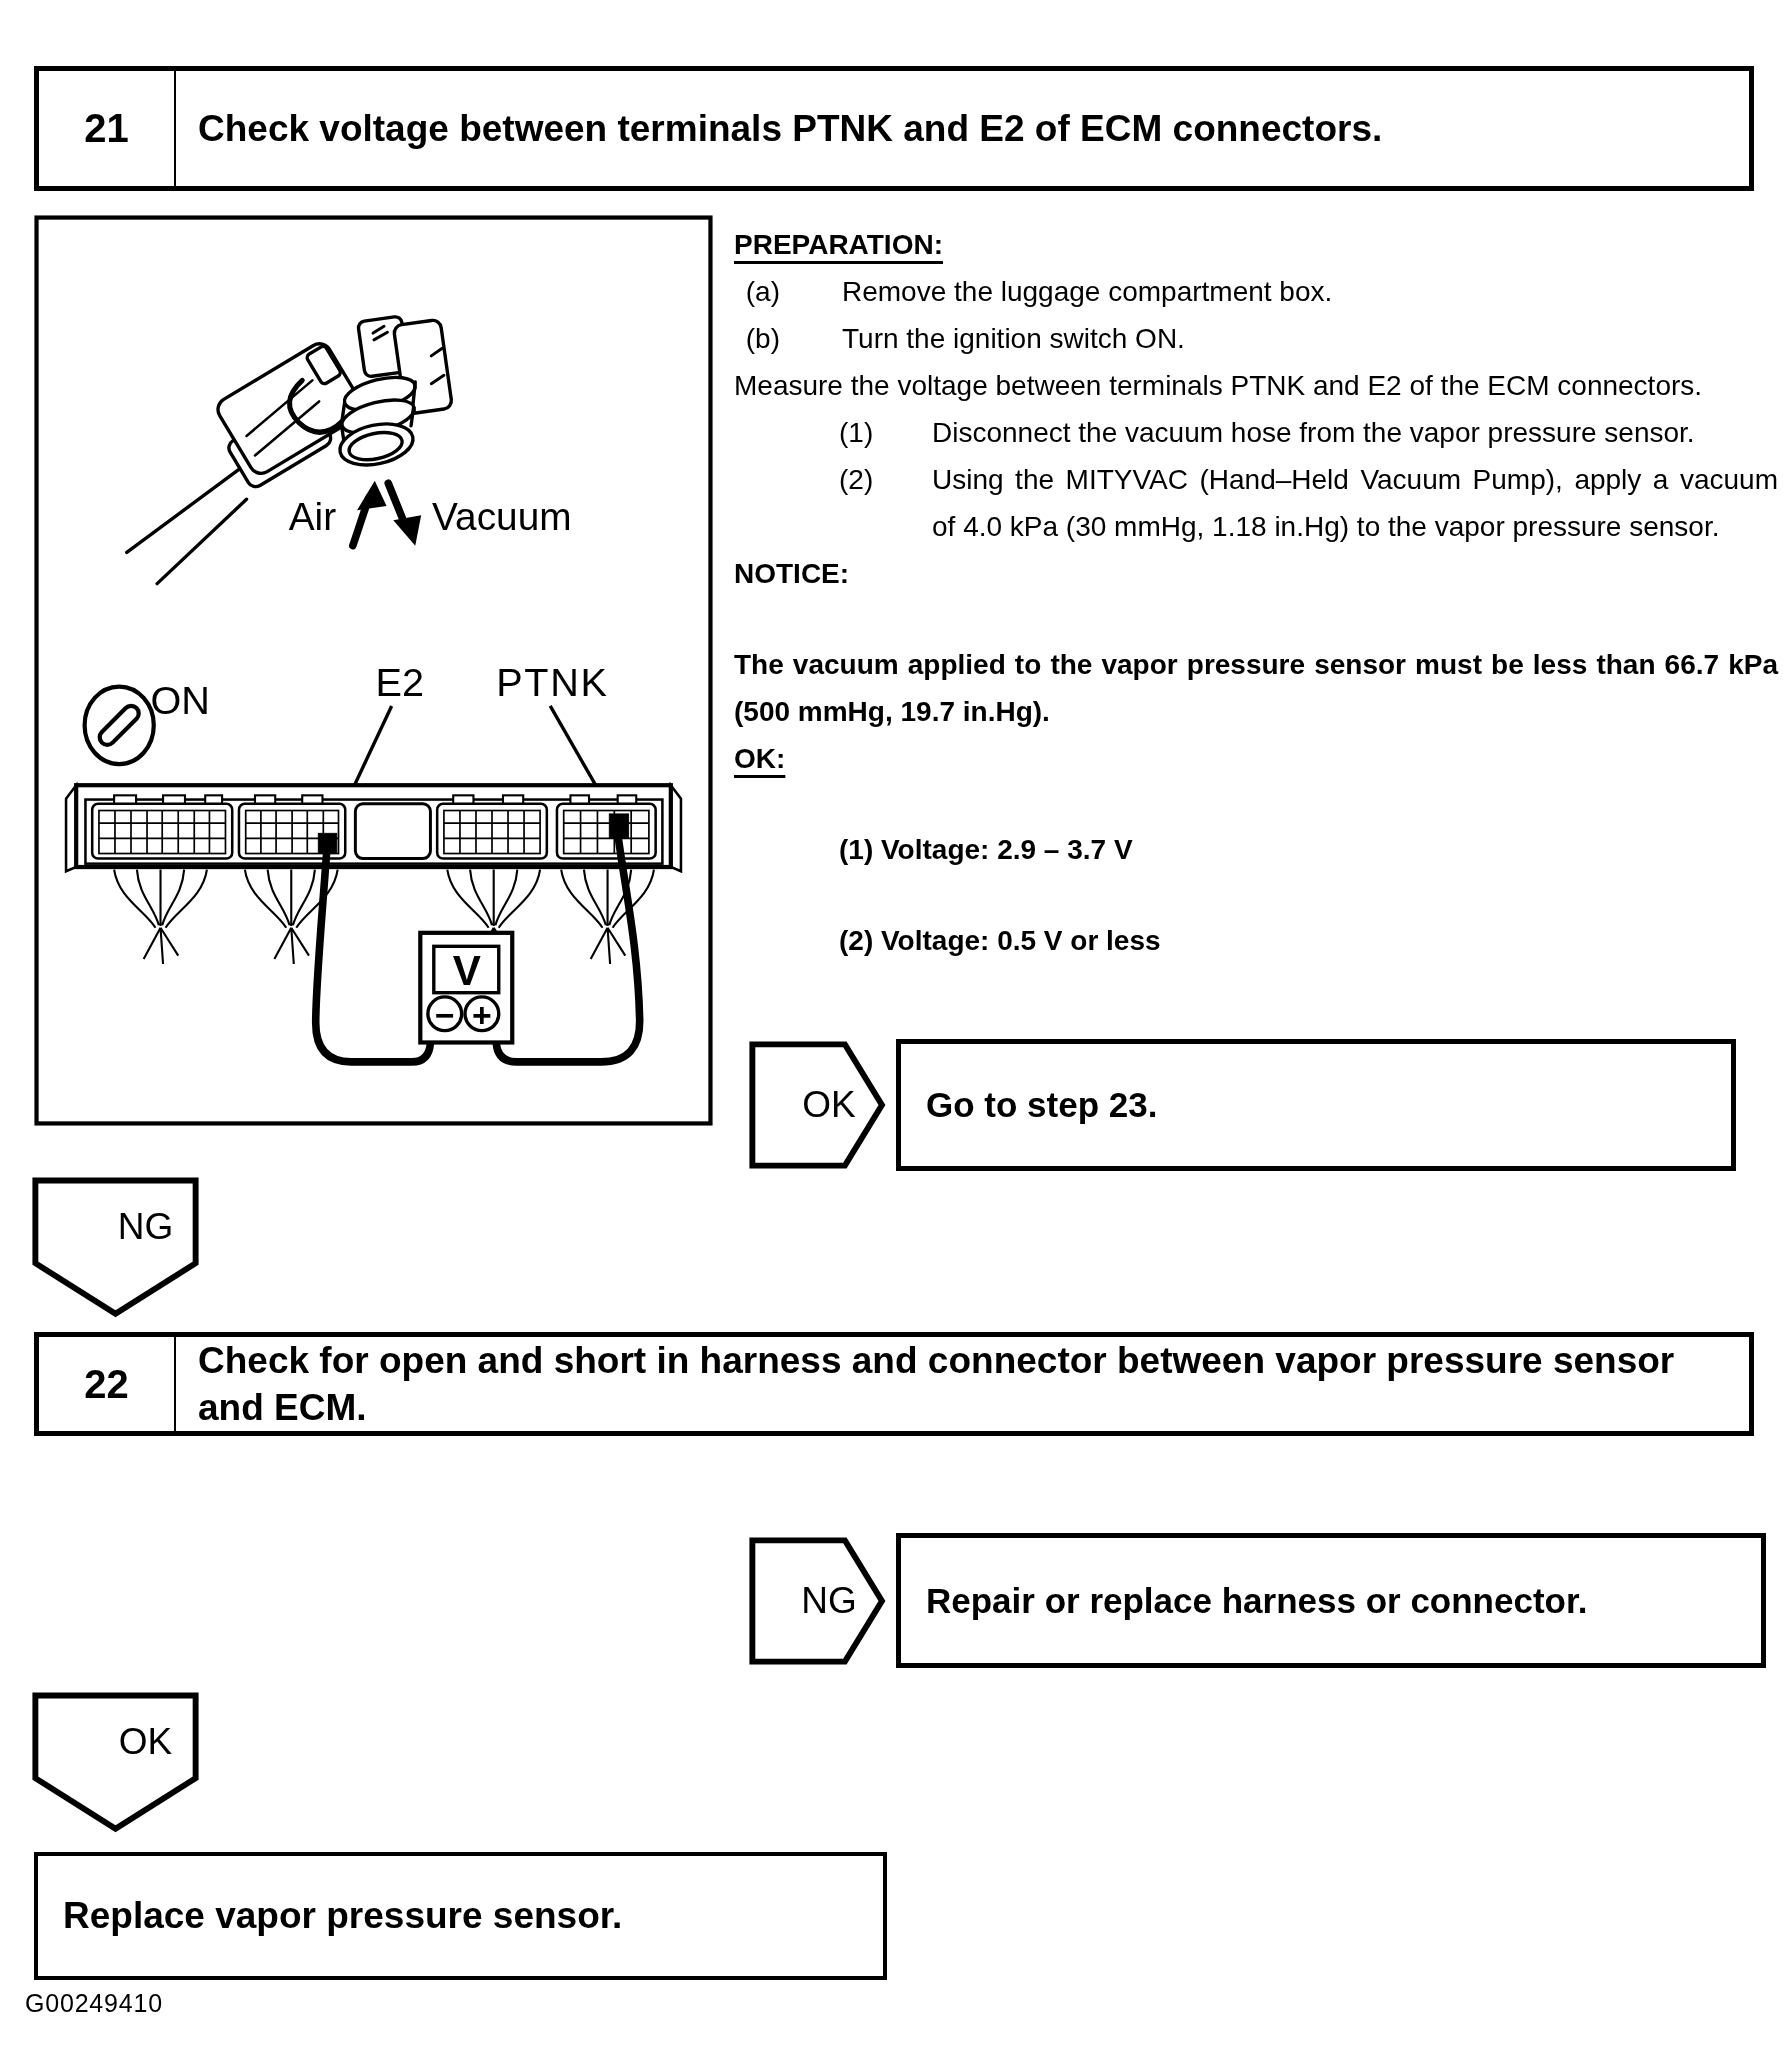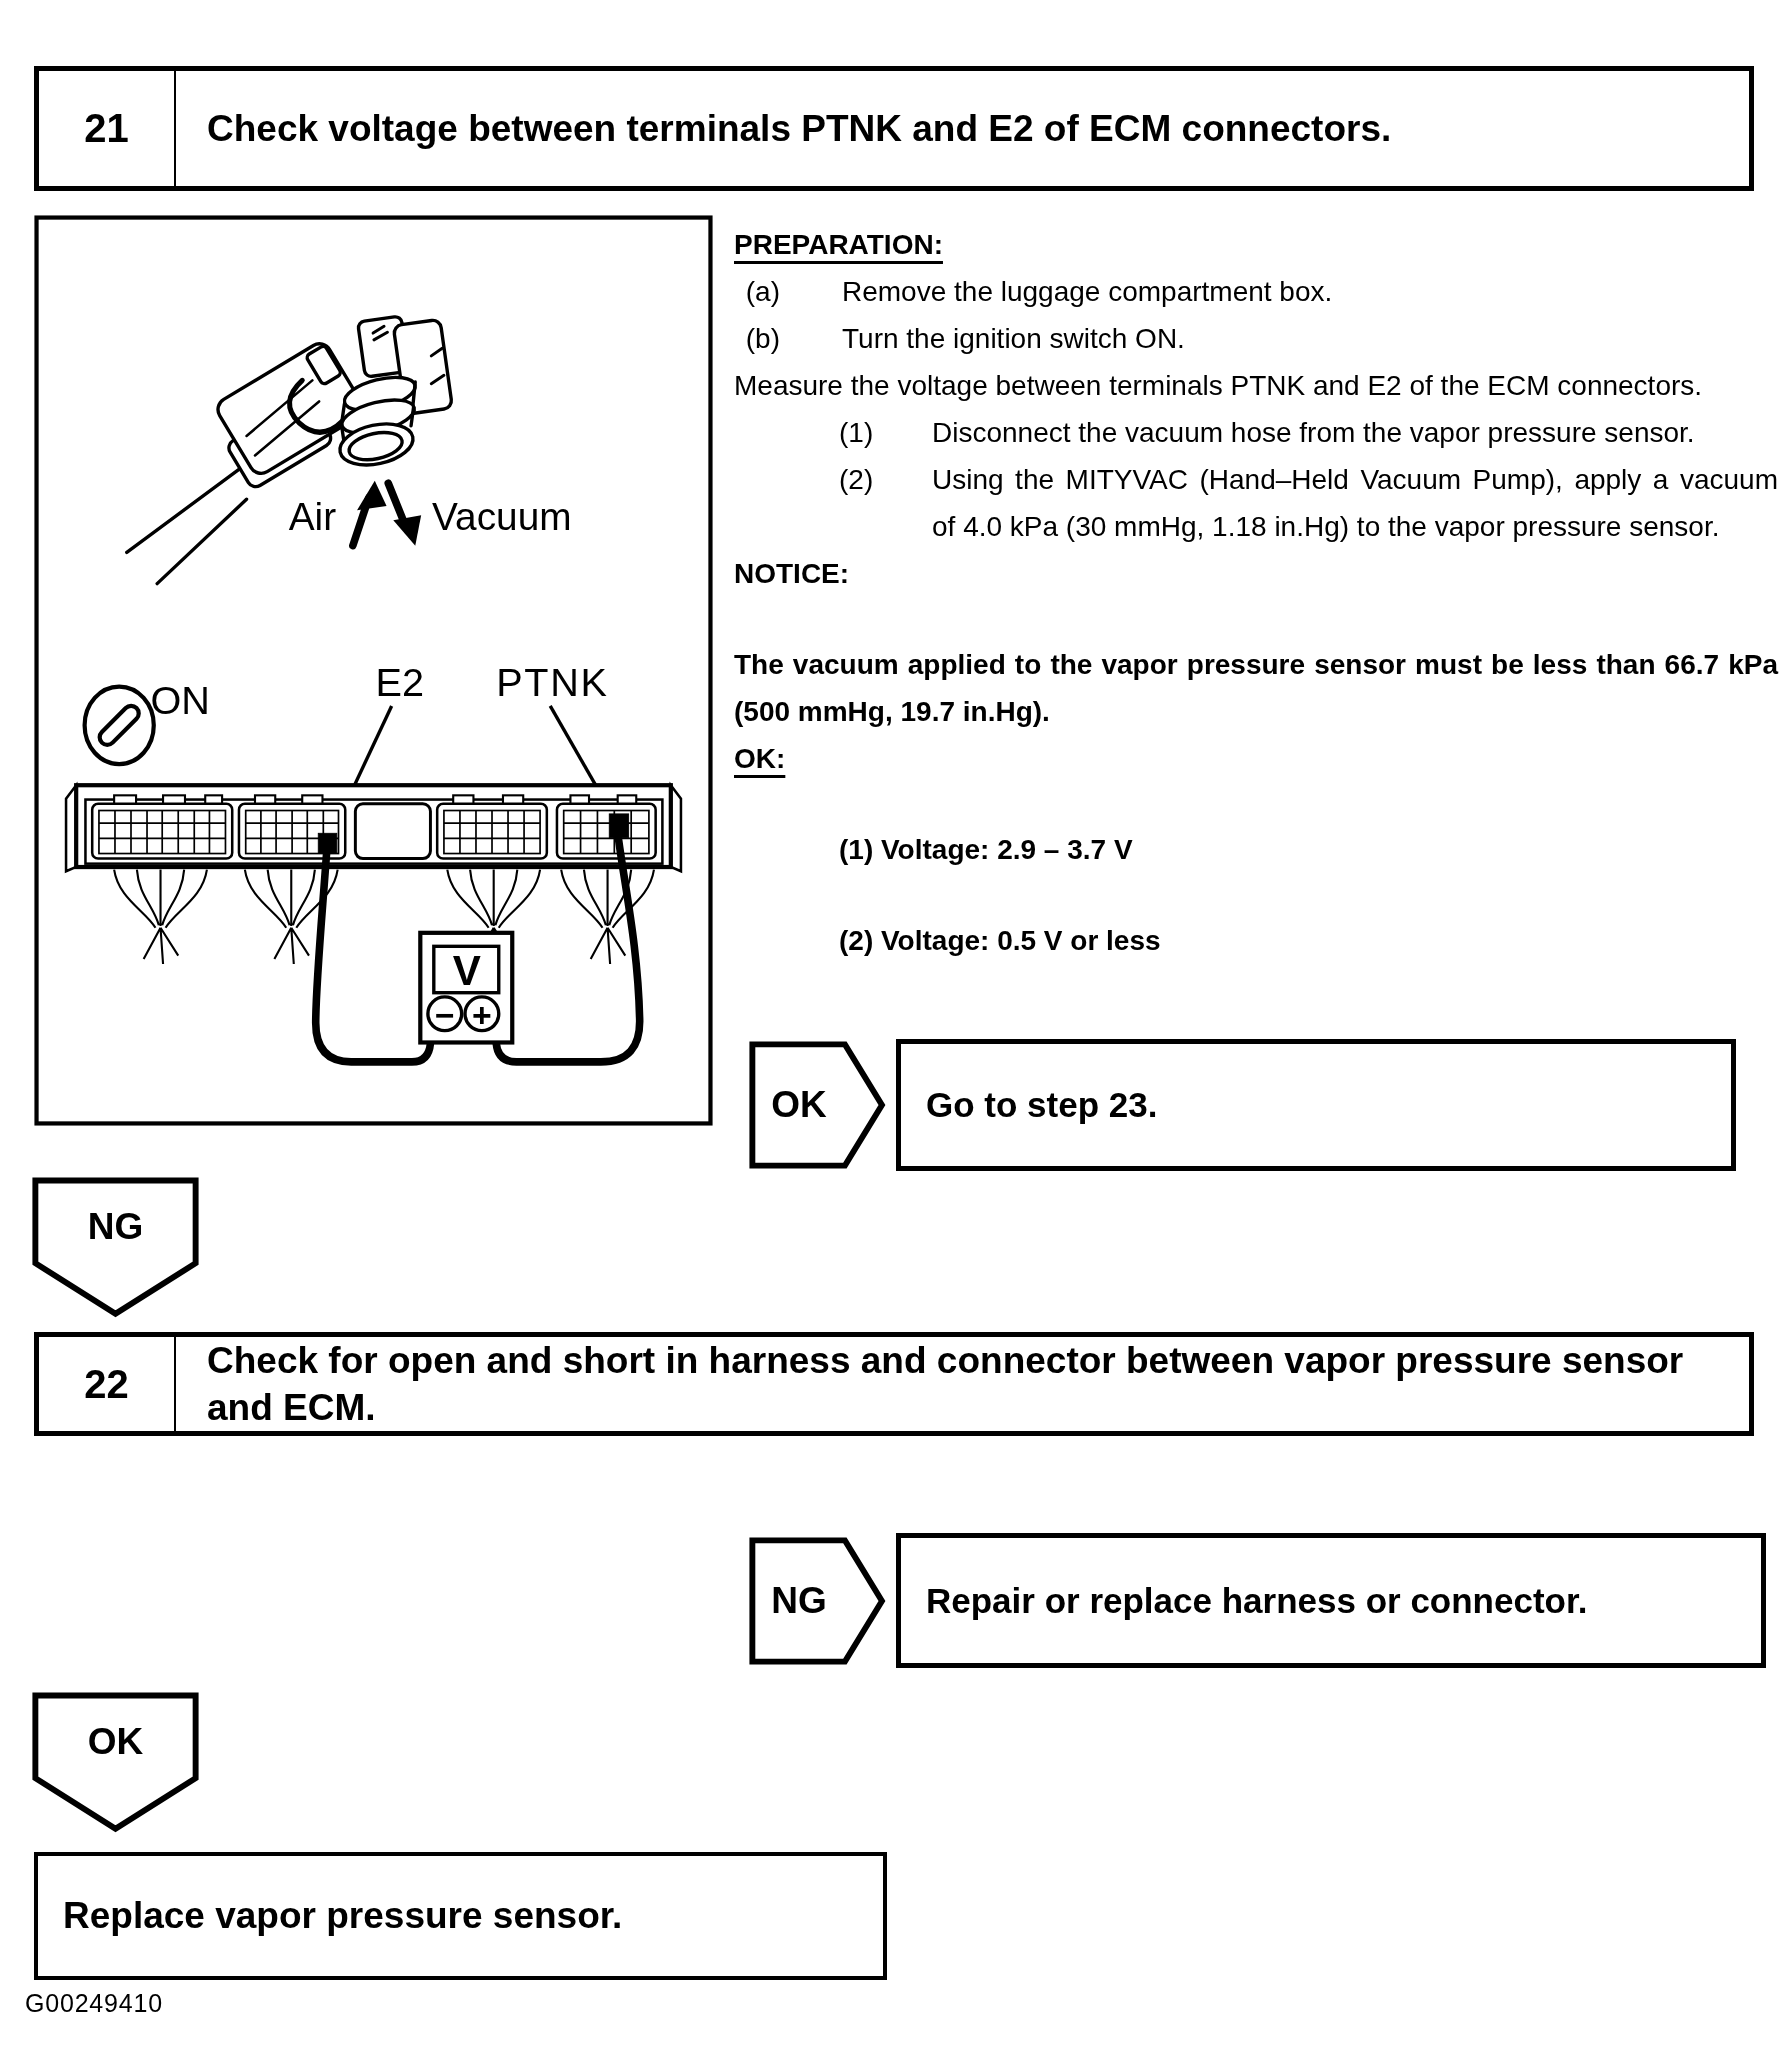--- a/index.html
+++ b/index.html
@@ -3,37 +3,37 @@
 <meta charset="utf-8">
 <style>
   html,body{margin:0;padding:0;background:#fff;}
   #page{position:relative;width:1784px;height:2068px;background:#ffffff;
         font-family:"Liberation Sans",sans-serif;color:#000000;overflow:hidden;}
   .abs{position:absolute;}
   
   .stepbox{border:5px solid #000;background:#fff;display:flex;box-sizing:border-box;}
   .stepnum{flex:0 0 135px;border-right:2.5px solid #000;display:flex;align-items:center;
            justify-content:center;font-size:40px;font-weight:700;}
-  .steptitle{flex:1;display:flex;align-items:center;padding:0 31px;
+  .steptitle{flex:1;display:flex;align-items:center;padding:0 22px;
              font-size:37px;font-weight:700;line-height:47px;}
   
   .col{font-size:28px;line-height:47px;}
   .hd{font-weight:700;}
   .u{text-decoration:underline;text-decoration-thickness:3.4px;text-underline-offset:6.7px;}
   .row{display:flex;}
   .mk{flex:0 0 108px;padding-left:11.8px;box-sizing:border-box;}
   .mk2{flex:0 0 93px;}
   .ind{margin-left:105px;}
   .just{text-align:justify;}
   .b{font-weight:700;margin-top:44px;}
   
   .resbox{border:5px solid #000;background:#fff;display:flex;align-items:center;
           padding-left:25px;font-size:35px;font-weight:700;box-sizing:border-box;}
   .pentlabel{position:absolute;display:flex;align-items:center;justify-content:center;
-             font-size:37px;font-weight:700;}
+             font-size:37px;font-weight:400;padding-left:30px;}
   .figcode{font-size:25px;letter-spacing:0.8px;}
   svg text{font-family:"Liberation Sans",sans-serif;fill:#000;}
 </style>
 </head>
 <body>
 
 <div id="page">
 
   <div class="abs stepbox" style="left:34px;top:66px;width:1720px;height:125px;">
     <div class="stepnum">21</div>

